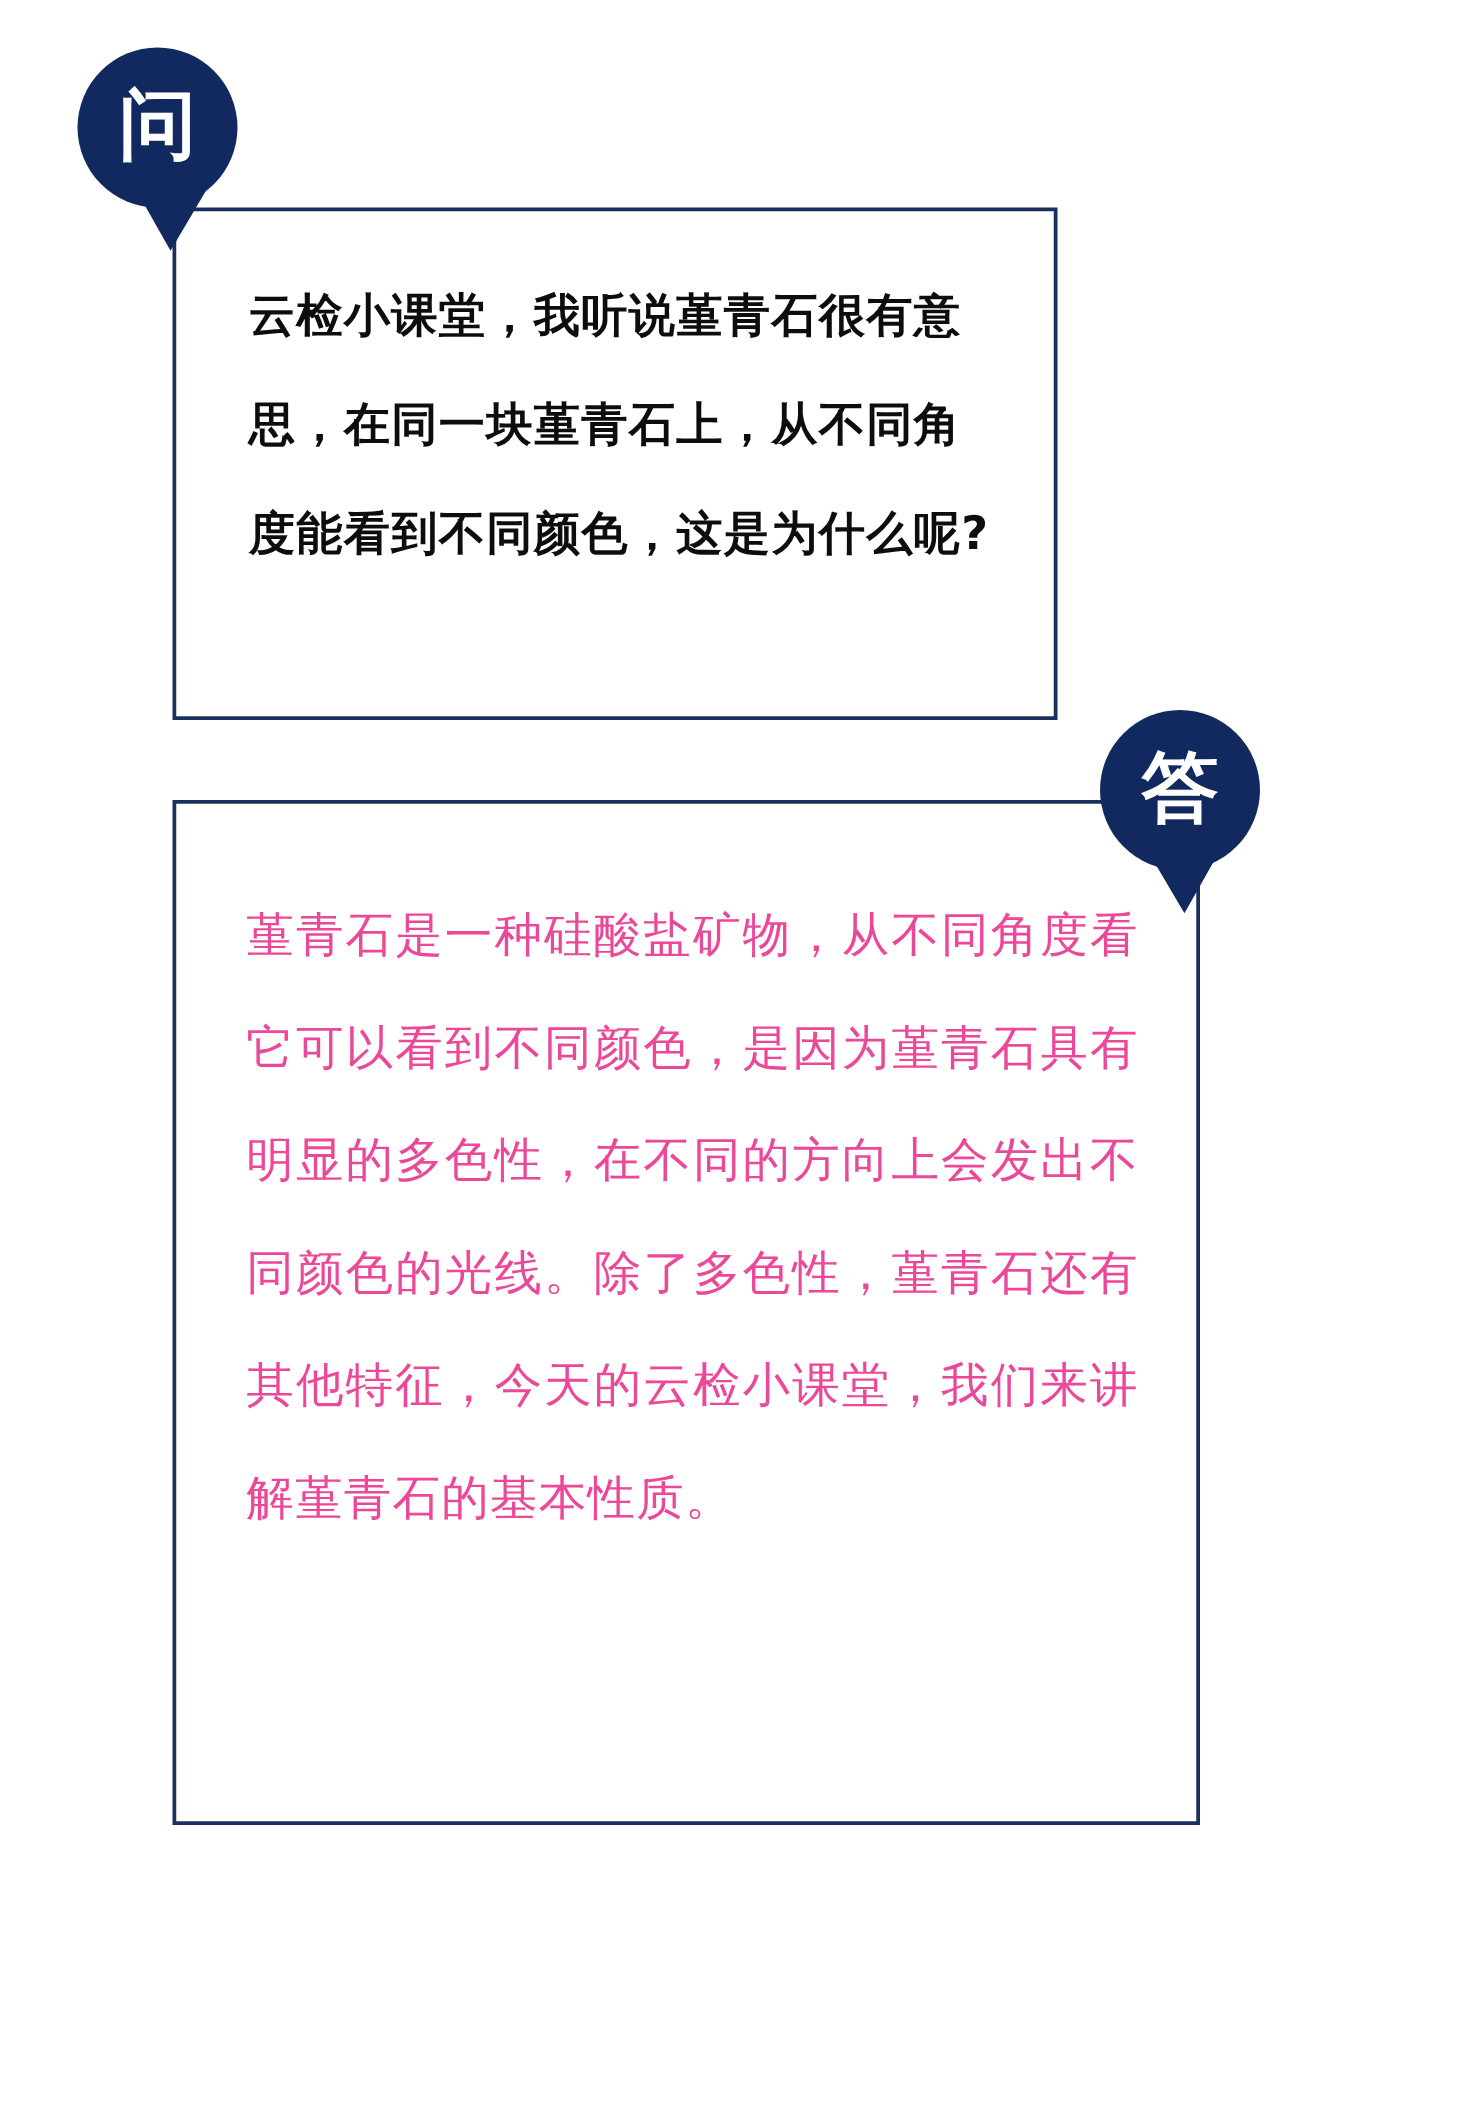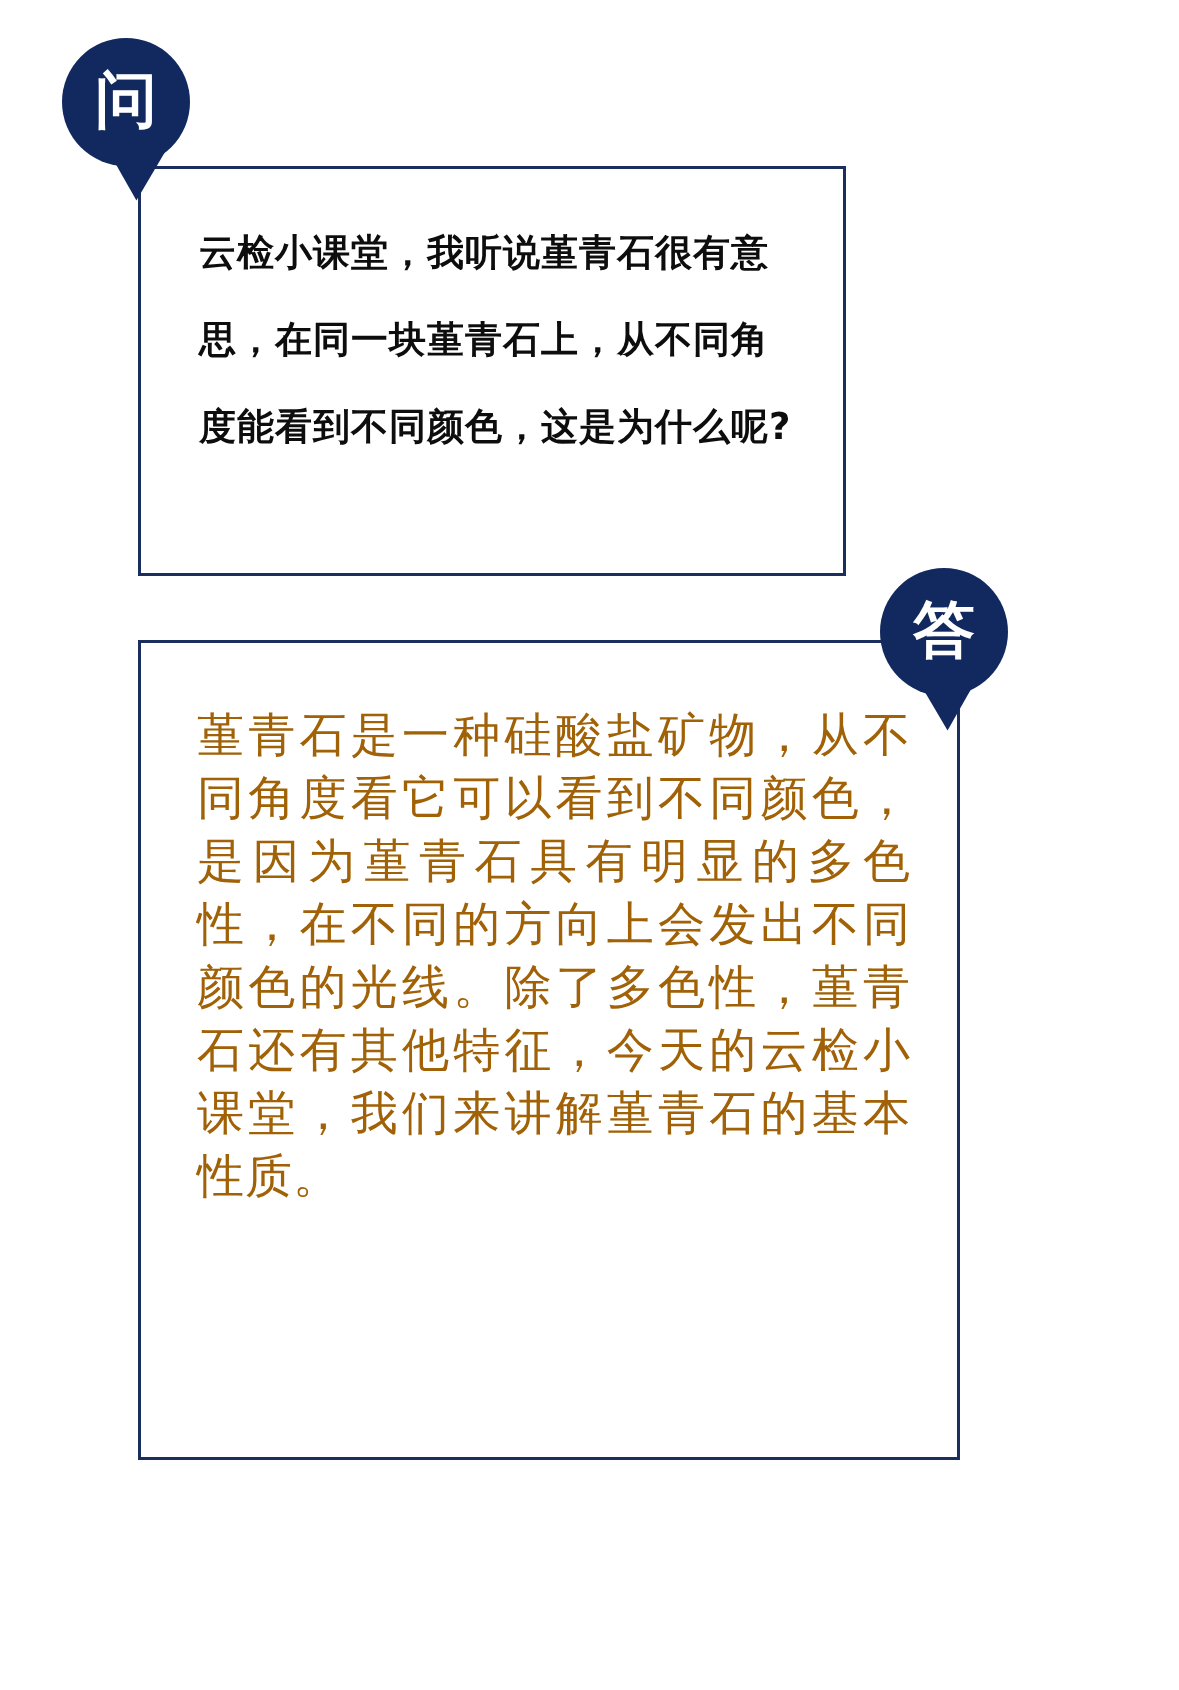--- a/index.html
+++ b/index.html
@@ -56,24 +56,24 @@
     font-size: 37px;
     line-height: 87px;
     font-weight: bold;
     color: #0d0d0d;
   }
 
   #answer-text {
     top: 60px;
     left: 56px;
     right: 46px;
-    font-size: 47px;
-    line-height: 63px;
+    font-size: 38px;
+    line-height: 90px;
     font-weight: 500;
-    color: #a16207;
+    color: #ec4899;
     text-align: justify;
   }
 
   
   .bubble {
     position: absolute;
     width: 128px;
     height: 128px;
     border-radius: 50%;
     background: #11295e;

